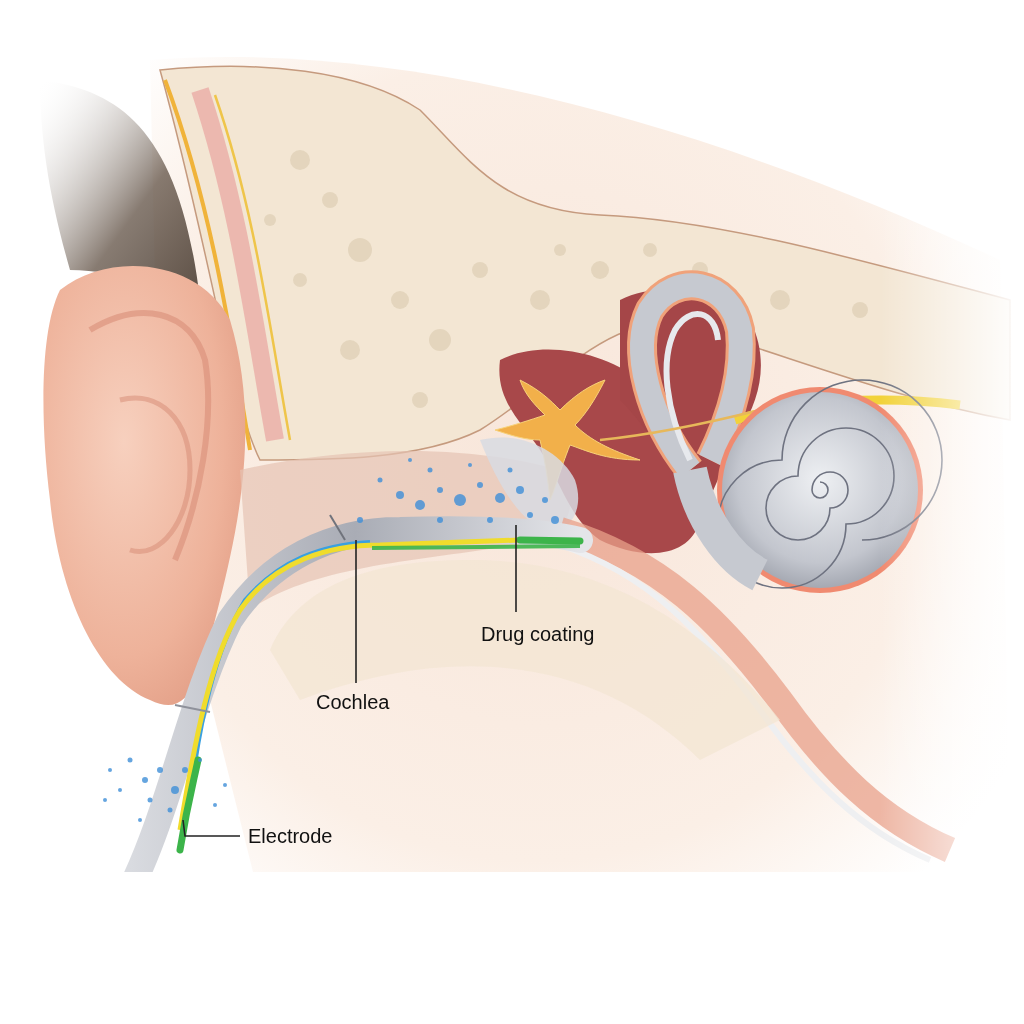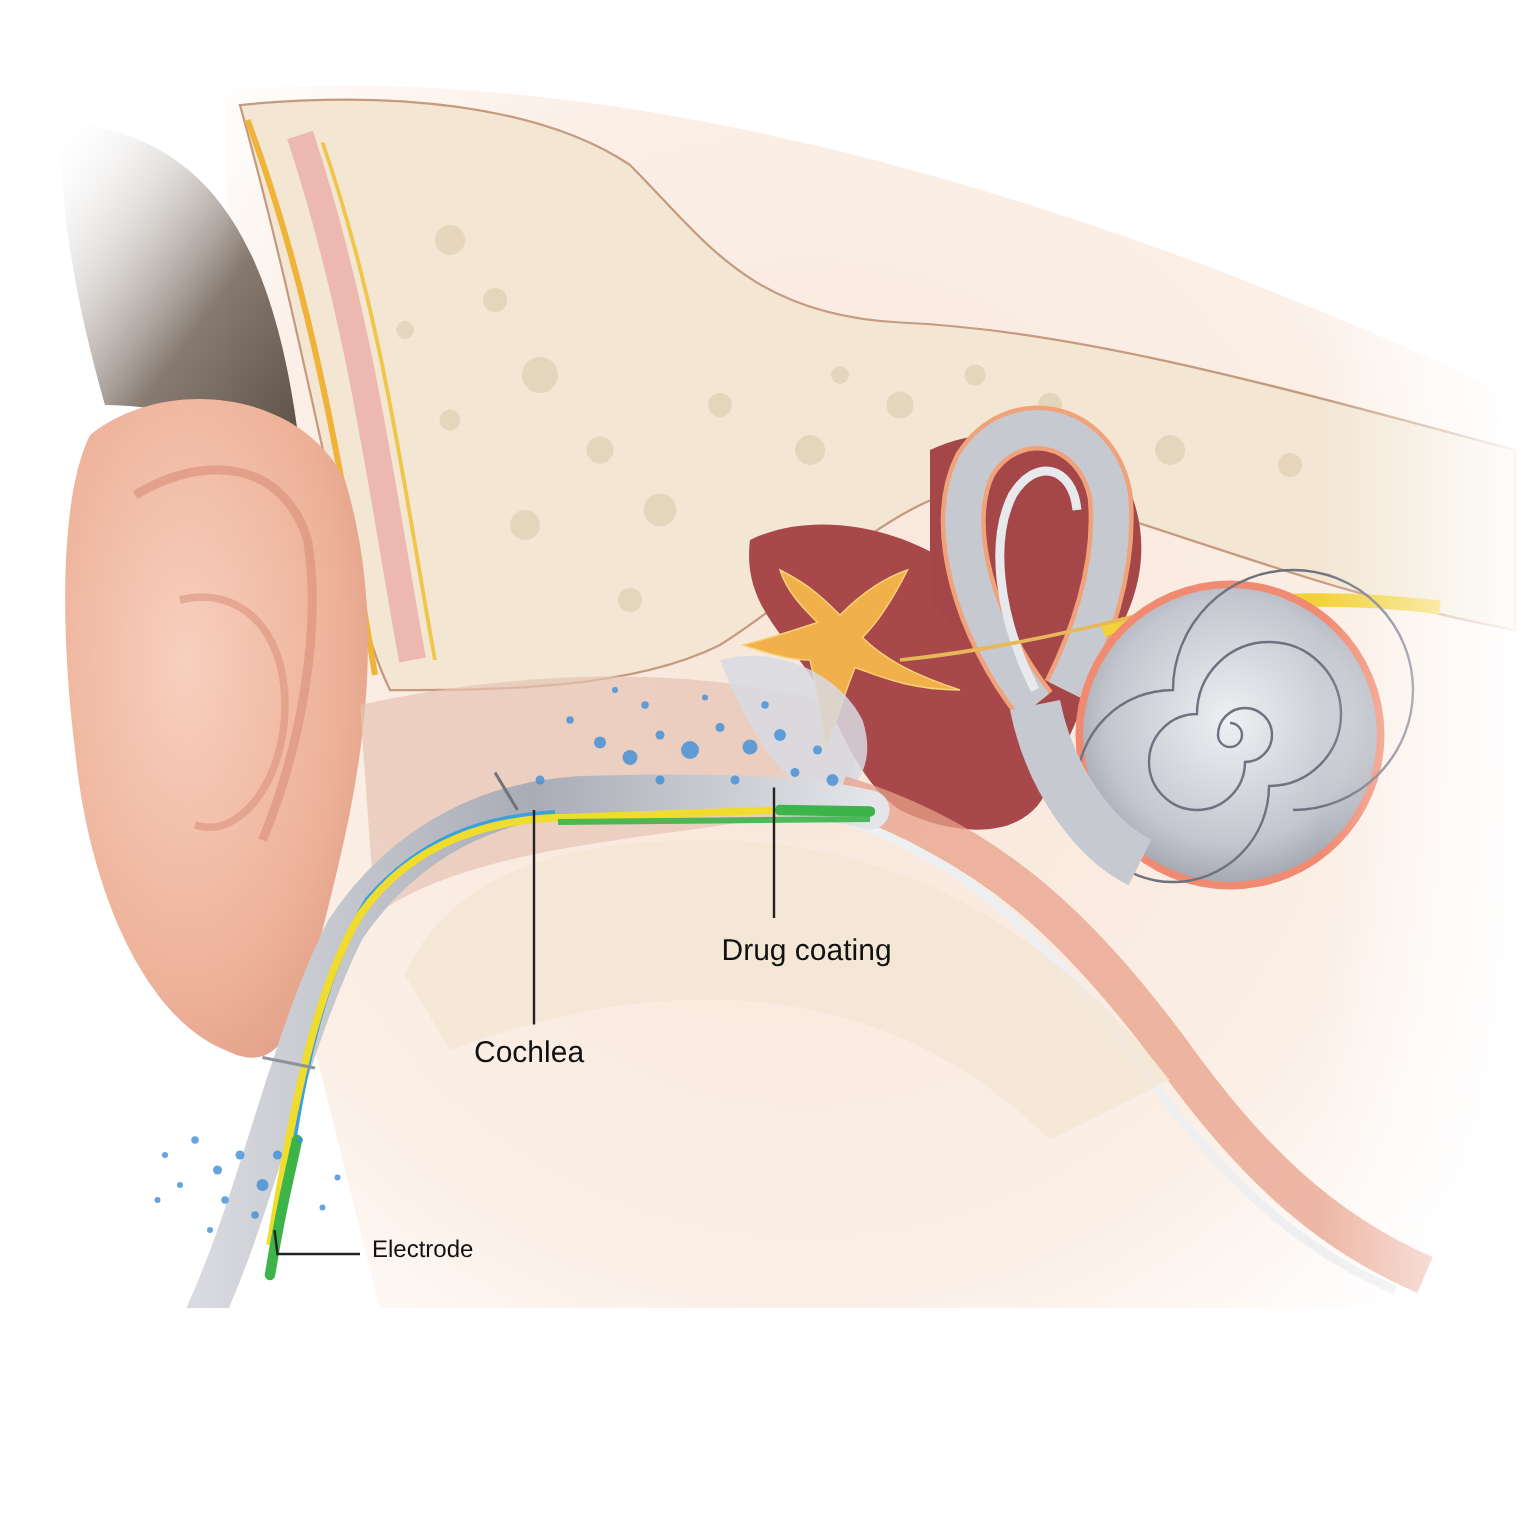--- a/index.html
+++ b/index.html
@@ -7,21 +7,21 @@
     svg.illus { position: absolute; left: 0; top: 0; width: 1024px; height: 1024px; }
     .label {
       position: absolute;
       font-family: "Liberation Sans", "DejaVu Sans", sans-serif;
       color: #111111;
       white-space: nowrap;
       line-height: 1;
     }
     .label-drug { left: 481px; top: 624px; font-size: 20px; }
     .label-cochlea { left: 316px; top: 692px; font-size: 20px; }
-    .label-electrode { left: 248px; top: 826px; font-size: 16px; text-align: right; }
+    .label-electrode { left: 248px; top: 826px; font-size: 20px; text-align: right; }
   </style>
 </head>
 <body>
 
 <div class="canvas">
   <svg class="illus" viewBox="0 0 1024 1024">
     <defs>
       <radialGradient id="bgFade" cx="45%" cy="45%" r="65%">
         <stop offset="0%" stop-color="#f8e6da"></stop>
         <stop offset="70%" stop-color="#fbefe6"></stop>

